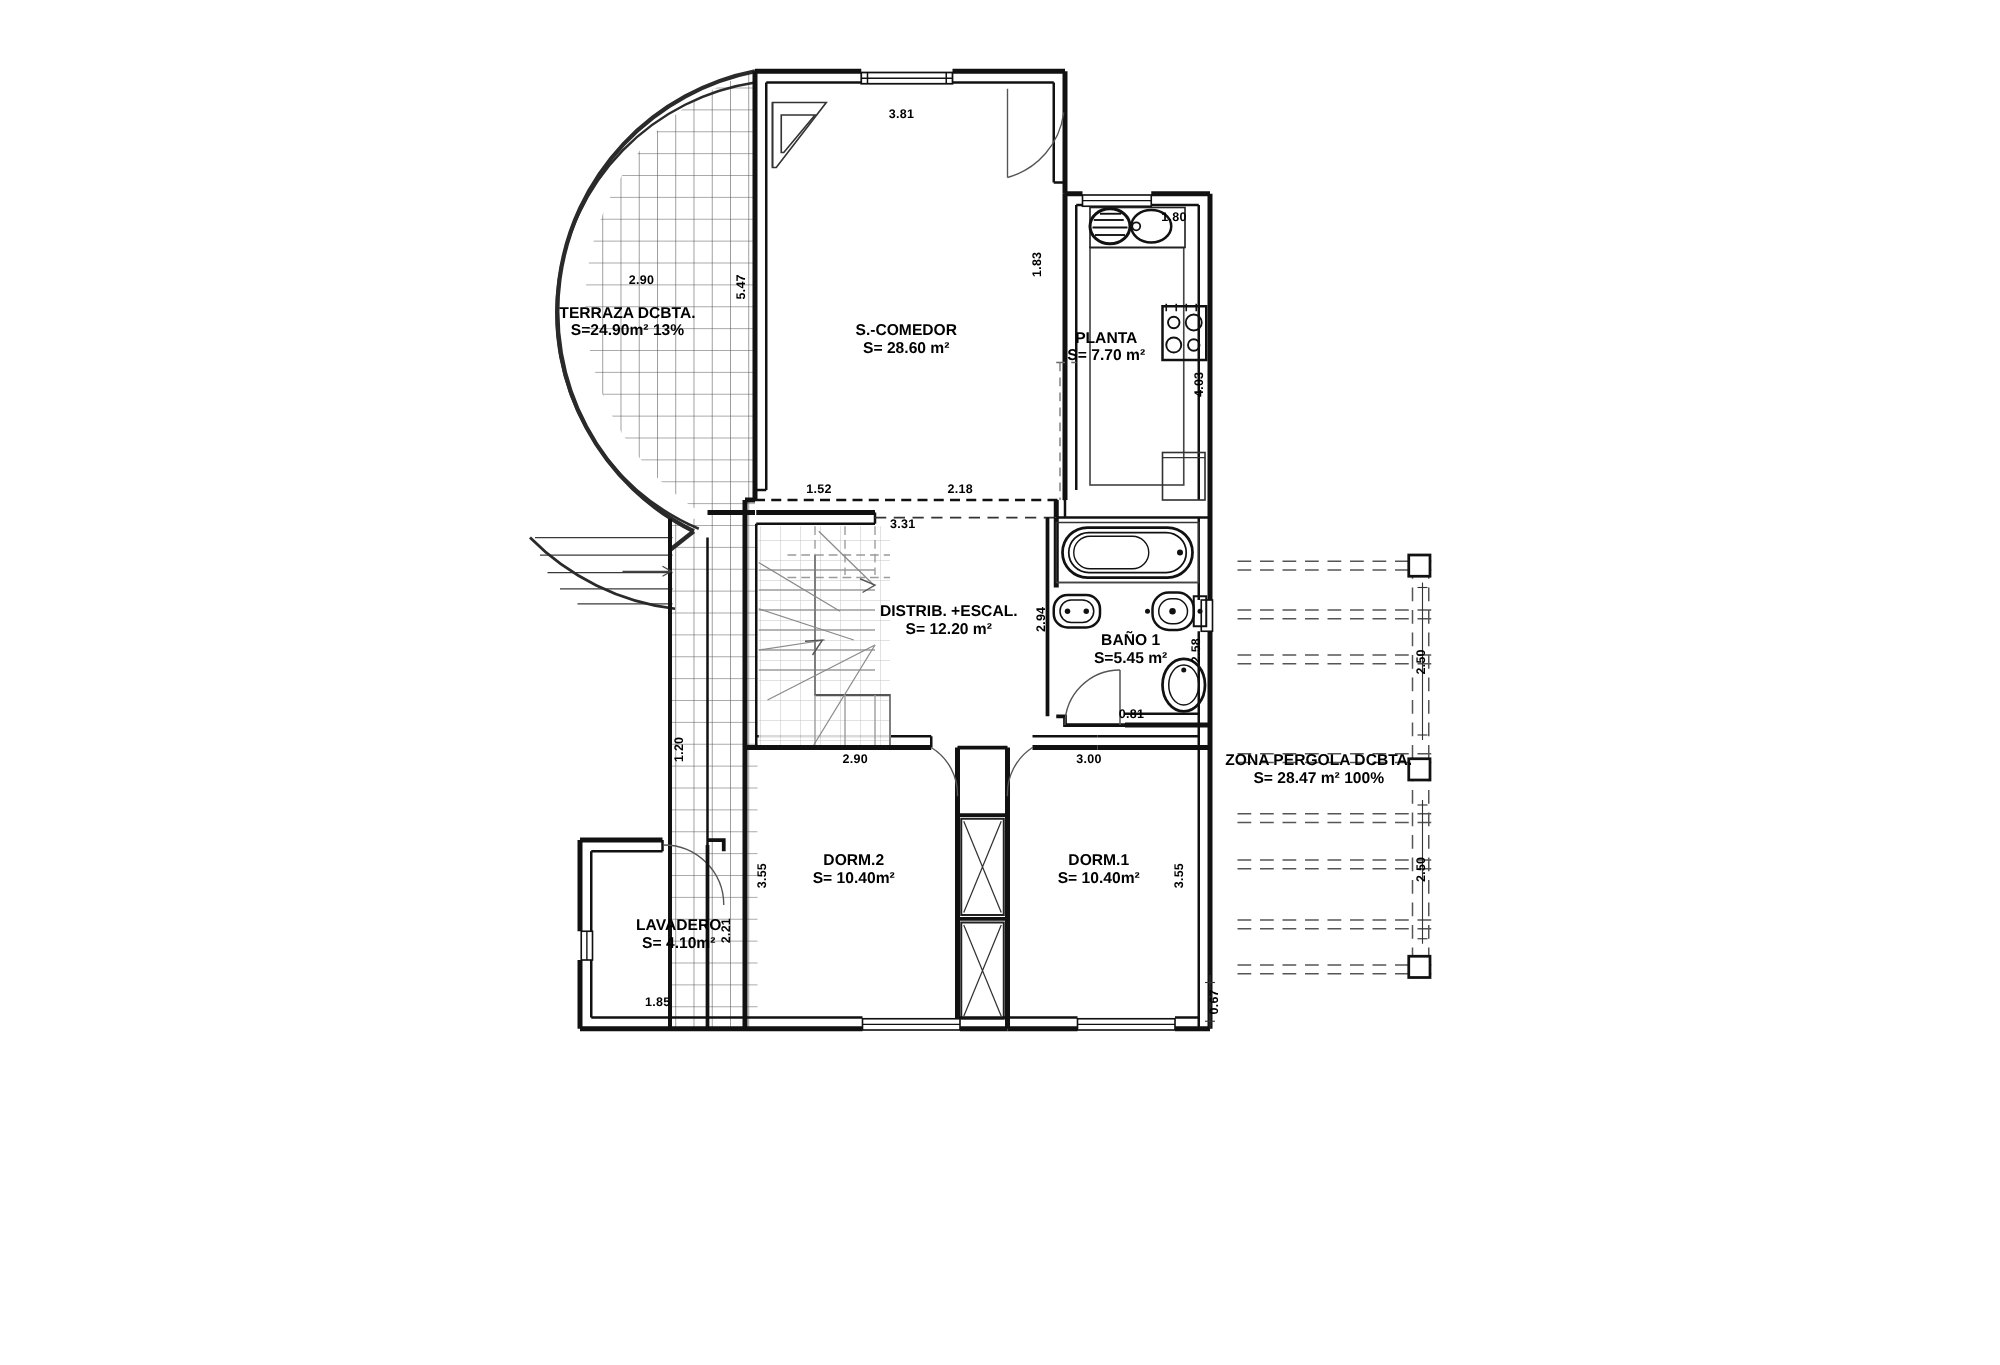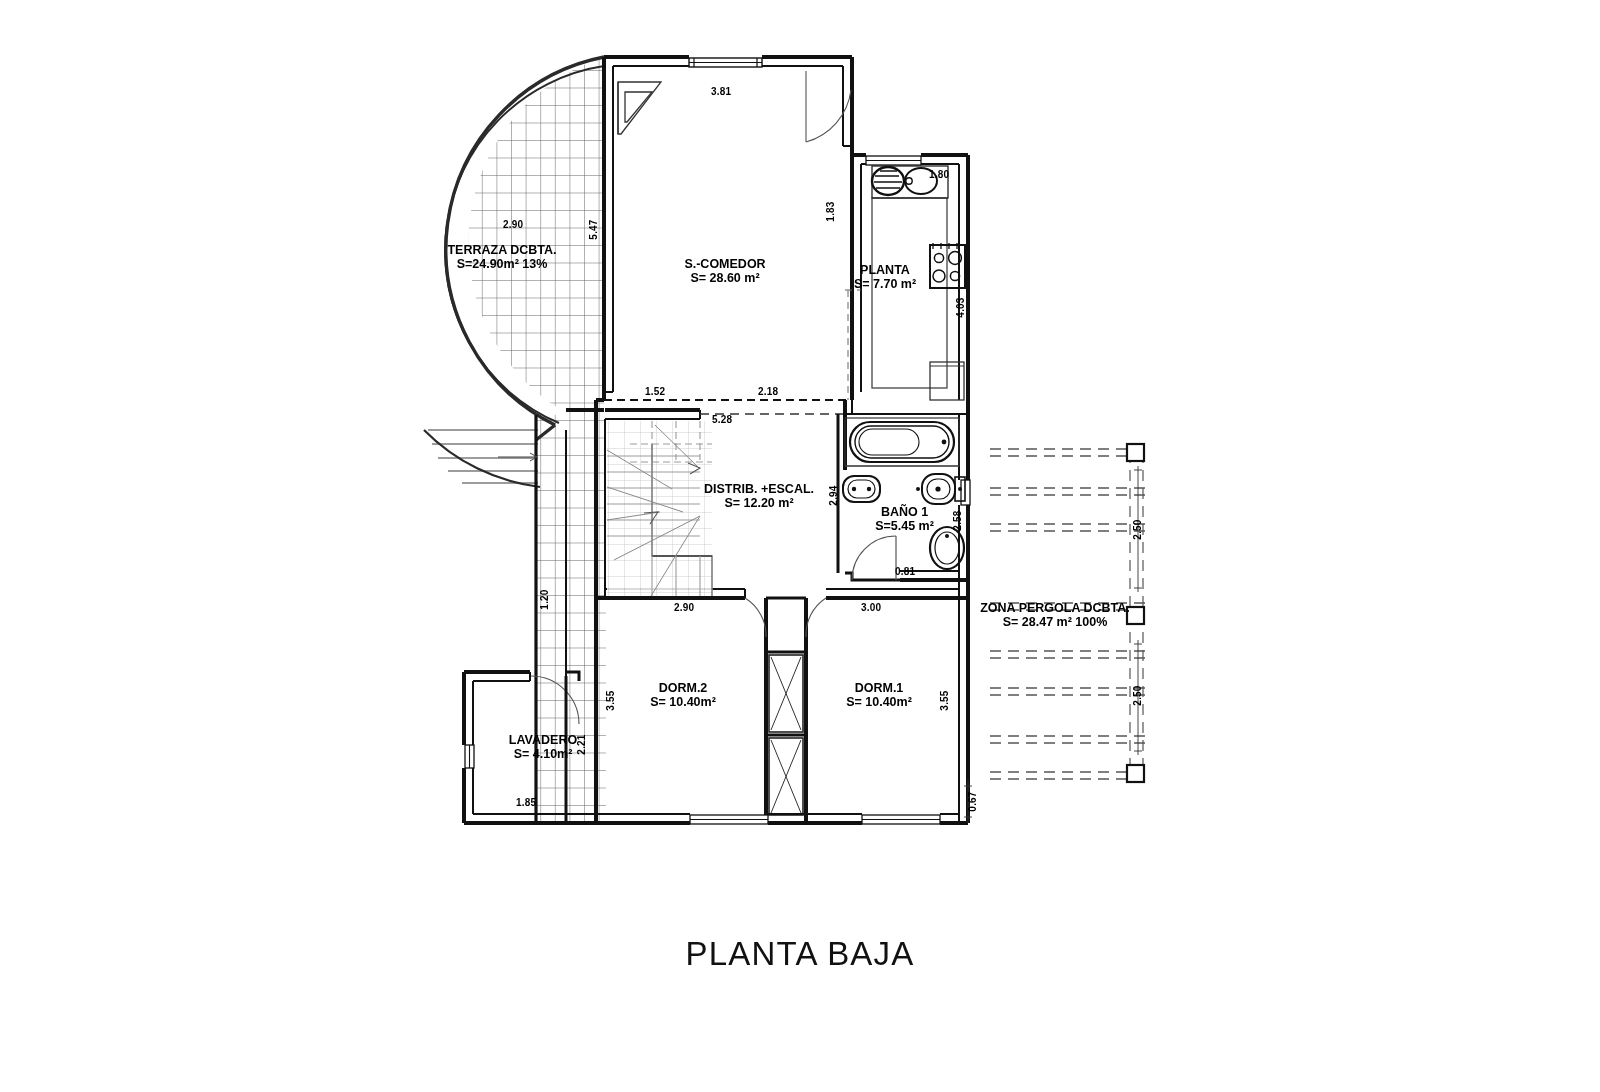--- a/index.html
+++ b/index.html
@@ -384,30 +384,29 @@
 </div>
 
 <div class="dim" style="left:711px;top:86px;text-align:center;">3.81</div>
 <div class="dim" style="left:503px;top:219px;">2.90</div>
 <div class="dim dimv" style="left:583px;top:224px;">5.47</div>
 <div class="dim" style="left:929px;top:169px;">1.80</div>
 <div class="dim dimv" style="left:820px;top:206px;">1.83</div>
 <div class="dim dimv" style="left:950px;top:302px;">4.03</div>
 <div class="dim" style="left:645px;top:386px;">1.52</div>
 <div class="dim" style="left:758px;top:386px;">2.18</div>
-<div class="dim" style="left:712px;top:414px;">5.28</div>
+<div class="dim" style="left:712px;top:414px;">3.31</div>
 <div class="dim dimv" style="left:823px;top:490px;">2.94</div>
 <div class="dim dimv" style="left:947px;top:515px;">2.58</div>
 <div class="dim" style="left:895px;top:566px;">0.81</div>
 <div class="dim" style="left:674px;top:602px;">2.90</div>
 <div class="dim" style="left:861px;top:602px;">3.00</div>
 <div class="dim dimv" style="left:600px;top:695px;">3.55</div>
 <div class="dim dimv" style="left:934px;top:695px;">3.55</div>
 <div class="dim dimv" style="left:534px;top:594px;">1.20</div>
 <div class="dim dimv" style="left:571px;top:739px;">2.21</div>
 <div class="dim" style="left:516px;top:797px;">1.85</div>
 <div class="dim dimv" style="left:962px;top:796px;">0.67</div>
 <div class="dim dimv" style="left:1127px;top:524px;">2.50</div>
 <div class="dim dimv" style="left:1127px;top:690px;">2.50</div>
 
-<div class="ttl">PLANTA BAJA</div>
 
 </div>
 
 </body></html>

